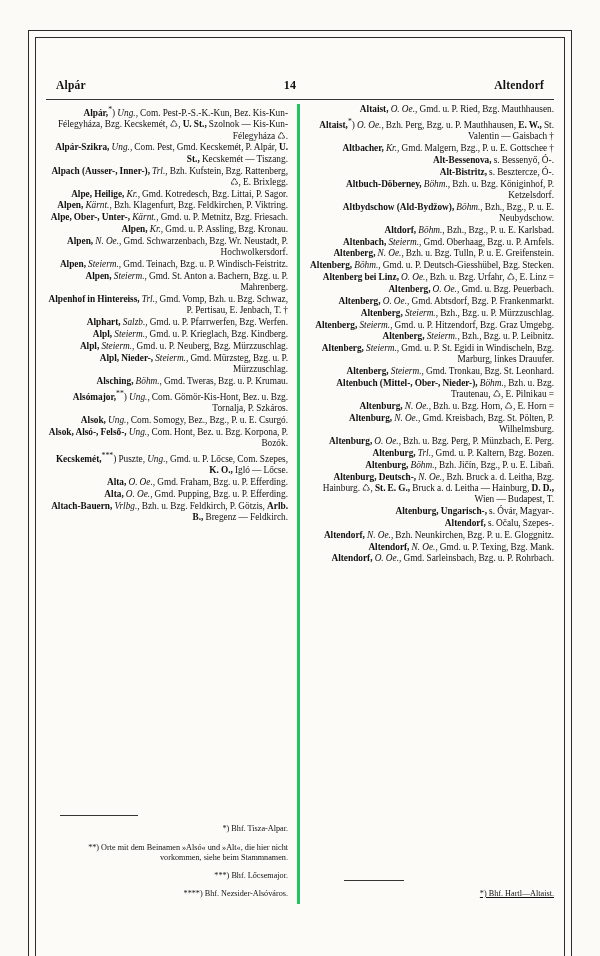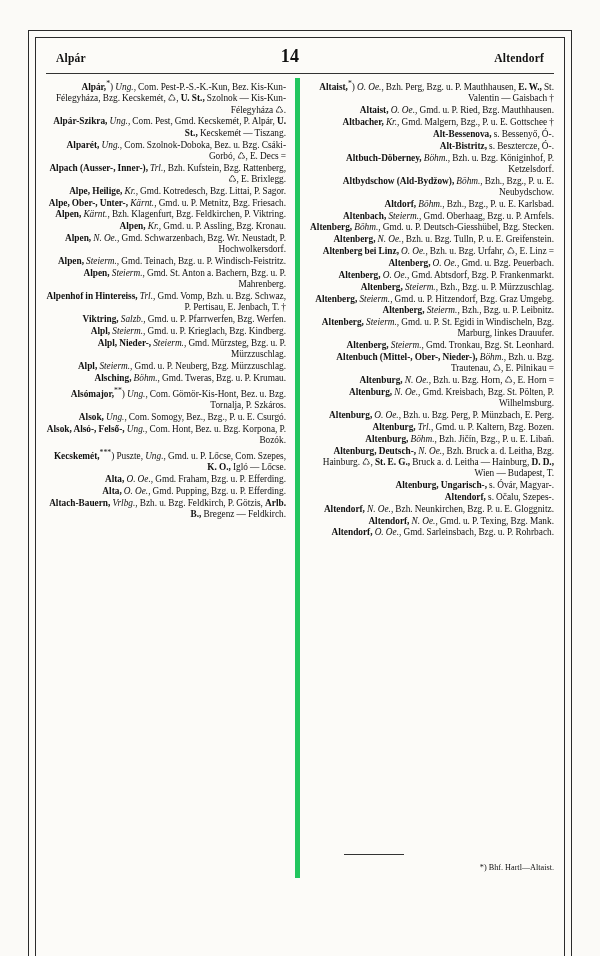--- a/index.html
+++ b/index.html
@@ -42,39 +42,40 @@
   .running-head {
     display: flex;
     align-items: baseline;
     justify-content: space-between;
     font-size: 11.5px;
     font-weight: bold;
     letter-spacing: .2px;
     padding: 2px 10px 4px 10px;
   }
   .running-head .folio {
-    font-size: 18px;
+    font-size: 12px;
     font-weight: bold;
+    margin-top: 32px;
   }
   .rule {
     border-top: 1px solid #333;
     margin: 2px 0 4px 0;
   }
   .columns {
     display: flex;
     height: 800px;
   }
   .col {
     width: 50%;
     box-sizing: border-box;
     position: relative;
   }
   .col.left {
     padding-right: 9px;
-    border-right: 5px solid #22c55e;
+    border-right: 3px solid #22c55e;
   }
   .col.right {
     padding-left: 10px;
   }
   .entries {
     font-size: 9.3px;
     line-height: 11.25px;
   }
   .entry {
     text-indent: 0;
@@ -108,20 +109,21 @@
     position: absolute;
     bottom: 4px;
     left: 0;
     right: 9px;
   }
   .footnote-area-right {
     position: absolute;
     bottom: 4px;
     left: 22px;
     right: 0;
+    text-decoration: underline;
   }
   .sym { font-style: normal; }
 </style>
 </head>
 <body>
 
 <div class="page">
   <div class="frame">
     <div class="inner">
 
@@ -131,58 +133,66 @@
         <span>Altendorf</span>
       </div>
       <div class="rule"></div>
 
       <div class="columns">
 
         <div class="col left">
           <div class="entries" id="left-entries">
               <p class="entry"><b>Alpár,</b><sup>*</sup>) <i>Ung.</i>, Com. Pest-P.-S.-K.-Kun, Bez. Kis-Kun-Félegyháza, Bzg. Kecskemét, <span class="sym">♺</span>, <b>U. St.,</b> Szolnok — Kis-Kun-Félegyháza <span class="sym">♺</span>.</p>
               <p class="entry"><b>Alpár-Szikra,</b> <i>Ung.</i>, Com. Pest, Gmd. Kecskemét, P. Alpár, <b>U. St.,</b> Kecskemét — Tiszang.</p>
-              <p class="entry"><b>Alparét,</b> <i>Ung.</i>, Com. Szolnok-Doboka, Bez. u. Bzg. Csáki-Gorbó, <span class="sym">♺</span>, E. Decs =</p>
               <p class="entry"><b>Alpach (Ausser-, Inner-),</b> <i>Trl.</i>, Bzh. Kufstein, Bzg. Rattenberg, <span class="sym">♺</span>, E. Brixlegg.</p>
               <p class="entry"><b>Alpe, Heilige,</b> <i>Kr.</i>, Gmd. Kotredesch, Bzg. Littai, P. Sagor.</p>
+              <p class="entry"><b>Alpen,</b> <i>Kärnt.</i>, Bzh. Klagenfurt, Bzg. Feldkirchen, P. Viktring.</p>
               <p class="entry"><b>Alpe, Ober-, Unter-,</b> <i>Kärnt.</i>, Gmd. u. P. Metnitz, Bzg. Friesach.</p>
-              <p class="entry"><b>Alpen,</b> <i>Kärnt.</i>, Bzh. Klagenfurt, Bzg. Feldkirchen, P. Viktring.</p>
               <p class="entry"><b>Alpen,</b> <i>Kr.</i>, Gmd. u. P. Assling, Bzg. Kronau.</p>
               <p class="entry"><b>Alpen,</b> <i>N. Oe.</i>, Gmd. Schwarzenbach, Bzg. Wr. Neustadt, P. Hochwolkersdorf.</p>
               <p class="entry"><b>Alpen,</b> <i>Steierm.</i>, Gmd. Teinach, Bzg. u. P. Windisch-Feistritz.</p>
               <p class="entry"><b>Alpen,</b> <i>Steierm.</i>, Gmd. St. Anton a. Bachern, Bzg. u. P. Mahrenberg.</p>
               <p class="entry"><b>Alpenhof in Hintereiss,</b> <i>Trl.</i>, Gmd. Vomp, Bzh. u. Bzg. Schwaz, P. Pertisau, E. Jenbach, T. †</p>
-              <p class="entry"><b>Viktring,</b> <i>Salzb.</i>, Gmd. u. P. Pfarrwerfen, Bzg. Werfen.</p>
+              <p class="entry"><b>Alphart,</b> <i>Salzb.</i>, Gmd. u. P. Pfarrwerfen, Bzg. Werfen.</p>
               <p class="entry"><b>Alpl,</b> <i>Steierm.</i>, Gmd. u. P. Krieglach, Bzg. Kindberg.</p>
+              <p class="entry"><b>Alpl,</b> <i>Steierm.</i>, Gmd. u. P. Neuberg, Bzg. Mürzzuschlag.</p>
               <p class="entry"><b>Alpl, Nieder-,</b> <i>Steierm.</i>, Gmd. Mürzsteg, Bzg. u. P. Mürzzuschlag.</p>
-              <p class="entry"><b>Alpl,</b> <i>Steierm.</i>, Gmd. u. P. Neuberg, Bzg. Mürzzuschlag.</p>
               <p class="entry"><b>Alsching,</b> <i>Böhm.</i>, Gmd. Tweras, Bzg. u. P. Krumau.</p>
               <p class="entry"><b>Alsómajor,</b><sup>**</sup>) <i>Ung.</i>, Com. Gömör-Kis-Hont, Bez. u. Bzg. Tornalja, P. Szkáros.</p>
               <p class="entry"><b>Alsok,</b> <i>Ung.</i>, Com. Somogy, Bez., Bzg., P. u. E. Csurgó.</p>
               <p class="entry"><b>Alsok, Alsó-, Felső-,</b> <i>Ung.</i>, Com. Hont, Bez. u. Bzg. Korpona, P. Bozók.</p>
               <p class="entry"><b>Kecskemét,</b><sup>***</sup>) Puszte, <i>Ung.</i>, Gmd. u. P. Lőcse, Com. Szepes, <b>K. O.,</b> Igló — Lőcse.</p>
               <p class="entry"><b>Alta,</b> <i>O. Oe.</i>, Gmd. Fraham, Bzg. u. P. Efferding.</p>
               <p class="entry"><b>Alta,</b> <i>O. Oe.</i>, Gmd. Pupping, Bzg. u. P. Efferding.</p>
               <p class="entry"><b>Altach-Bauern,</b> <i>Vrlbg.</i>, Bzh. u. Bzg. Feldkirch, P. Götzis, <b>Arlb. B.,</b> Bregenz — Feldkirch.</p>
             </div>
+          <div class="footnote-area-left">
+            <div class="notes-rule"></div>
+            <div class="notes" id="left-notes">
+                <p class="note">*) Bhf. Tisza-Alpar.</p>
+                <p class="note">**) Orte mit dem Beinamen »Alsó« und »Alt«, die hier nicht vorkommen, siehe beim Stammnamen.</p>
+                <p class="note">***) Bhf. Lőcsemajor.</p>
+                <p class="note">****) Bhf. Nezsider-Alsóváros.</p>
+              </div>
+          </div>
         </div>
 
         <div class="col right">
           <div class="entries" id="right-entries">
+              <p class="entry"><b>Altaist,</b> <i>O. Oe.</i>, Gmd. u. P. Ried, Bzg. Mauthhausen.</p>
               <p class="entry"><b>Altaist,</b><sup>*</sup>) <i>O. Oe.</i>, Bzh. Perg, Bzg. u. P. Mauthhausen, <b>E. W.,</b> St. Valentin — Gaisbach †</p>
-              <p class="entry"><b>Altaist,</b> <i>O. Oe.</i>, Gmd. u. P. Ried, Bzg. Mauthhausen.</p>
               <p class="entry"><b>Altbacher,</b> <i>Kr.</i>, Gmd. Malgern, Bzg., P. u. E. Gottschee †</p>
               <p class="entry"><b>Alt-Bessenova,</b> s. Bessenyő, Ó-.</p>
               <p class="entry"><b>Alt-Bistritz,</b> s. Besztercze, Ó-.</p>
               <p class="entry"><b>Altbuch-Döberney,</b> <i>Böhm.</i>, Bzh. u. Bzg. Königinhof, P. Ketzelsdorf.</p>
               <p class="entry"><b>Altbydschow (Ald-Bydžow),</b> <i>Böhm.</i>, Bzh., Bzg., P. u. E. Neubydschow.</p>
               <p class="entry"><b>Altdorf,</b> <i>Böhm.</i>, Bzh., Bzg., P. u. E. Karlsbad.</p>
               <p class="entry"><b>Altenbach,</b> <i>Steierm.</i>, Gmd. Oberhaag, Bzg. u. P. Arnfels.</p>
+              <p class="entry"><b>Altenberg,</b> <i>N. Oe.</i>, Bzh. u. Bzg. Tulln, P. u. E. Greifenstein.</p>
               <p class="entry"><b>Altenberg,</b> <i>Böhm.</i>, Gmd. u. P. Deutsch-Giesshübel, Bzg. Stecken.</p>
-              <p class="entry"><b>Altenberg,</b> <i>N. Oe.</i>, Bzh. u. Bzg. Tulln, P. u. E. Greifenstein.</p>
               <p class="entry"><b>Altenberg bei Linz,</b> <i>O. Oe.</i>, Bzh. u. Bzg. Urfahr, <span class="sym">♺</span>, E. Linz =</p>
               <p class="entry"><b>Altenberg,</b> <i>O. Oe.</i>, Gmd. u. Bzg. Peuerbach.</p>
               <p class="entry"><b>Altenberg,</b> <i>O. Oe.</i>, Gmd. Abtsdorf, Bzg. P. Frankenmarkt.</p>
               <p class="entry"><b>Altenberg,</b> <i>Steierm.</i>, Bzh., Bzg. u. P. Mürzzuschlag.</p>
               <p class="entry"><b>Altenberg,</b> <i>Steierm.</i>, Gmd. u. P. Hitzendorf, Bzg. Graz Umgebg.</p>
               <p class="entry"><b>Altenberg,</b> <i>Steierm.</i>, Bzh., Bzg. u. P. Leibnitz.</p>
               <p class="entry"><b>Altenberg,</b> <i>Steierm.</i>, Gmd. u. P. St. Egidi in Windischeln, Bzg. Marburg, linkes Drauufer.</p>
               <p class="entry"><b>Altenberg,</b> <i>Steierm.</i>, Gmd. Tronkau, Bzg. St. Leonhard.</p>
               <p class="entry"><b>Altenbuch (Mittel-, Ober-, Nieder-),</b> <i>Böhm.</i>, Bzh. u. Bzg. Trautenau, <span class="sym">♺</span>, E. Pilnikau =</p>
               <p class="entry"><b>Altenburg,</b> <i>N. Oe.</i>, Bzh. u. Bzg. Horn, <span class="sym">♺</span>, E. Horn =</p>

